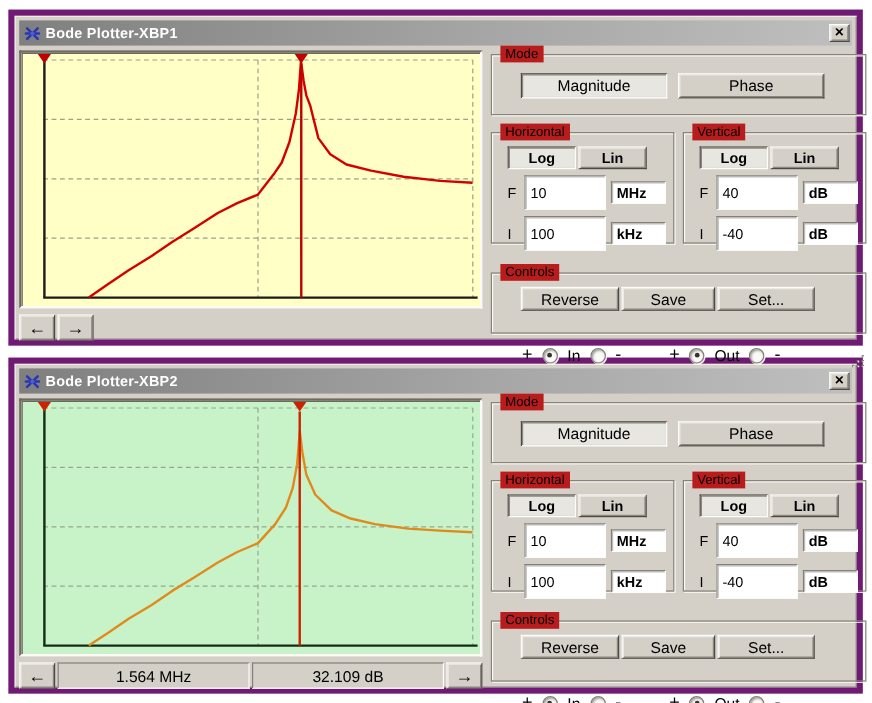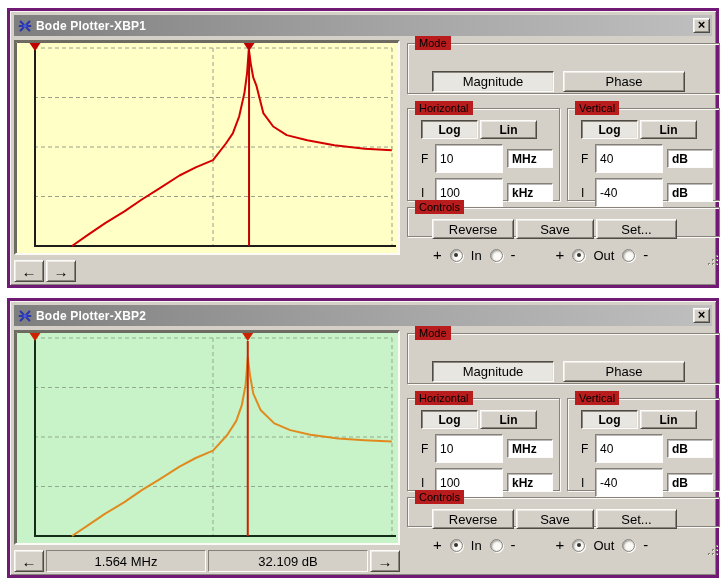--- a/index.html
+++ b/index.html
@@ -1,20 +1,20 @@
 <!DOCTYPE html>
 <html><head>
 <meta charset="utf-8">
 <style>
   * { box-sizing: border-box; margin: 0; padding: 0; }
   html,body { width:727px; height:586px; background:#ffffff; overflow:hidden;
     font-family:"Liberation Sans", sans-serif; }
   body { padding:8px 7px; }
 
-  .win { width:712px; height:280px; background:#d4d0c8; border:3px solid #701a75;
+  .win { width:712px; height:280px; background:#d4d0c8; border:5px solid #701a75;
     box-shadow: inset 1px 1px 0 #f6f5f1, inset -1px -1px 0 #8a867c;
     padding:4px 4px 3px 4px; margin-bottom:10px; }
 
   .titlebar { height:21px; display:flex; align-items:center; gap:4px;
     background:linear-gradient(90deg,#7f7f7f,#a5a5a5 55%,#bfbfbf);
     padding:0 2px 0 3px; }
   .ticon { width:15px; height:15px; display:flex; align-items:center; justify-content:center; }
   .ttext { flex:1; color:#ffffff; font-size:12px; font-weight:bold; letter-spacing:.2px;
     white-space:nowrap; overflow:hidden; }
   .btn { display:flex; align-items:center; justify-content:center; background:#d4d0c8;
@@ -39,38 +39,38 @@
     border-color:#848078 #fdfcfa #fdfcfa #848078; }
 
   .right { flex:1; padding:0 3px 0 1px; }
   .group { position:relative; border:1px solid #87837a;
     box-shadow: 1px 1px 0 #fbfaf6, inset 1px 1px 0 #fbfaf6; }
   .glabel { position:absolute; top:-8px; left:7px; background:#b91c1c; padding:0 4px;
     font-size:11px; line-height:14px; color:#000; }
 
   .gmode { height:51px; margin-top:3px; }
   .modebtns { display:flex; gap:9px; padding:15px 0 0 24px; }
-  .wbig { width:122px; height:21px; font-size:13px;margin-top:12px; }
+  .wbig { width:122px; height:21px; font-size:13px; }
 
   .hv { display:flex; gap:7px; margin-top:14px; }
   .ghv { flex:1; height:93px; padding:11px 6px 0 13px; }
   .scalerow { display:flex; gap:2px; }
   .wsm { width:57px; height:19px; font-size:12px;font-weight:bold; }
   .frow { display:flex; align-items:center; gap:4px; margin-top:5px; }
   .flabel { width:10px; font-size:12px; }
   .field { width:68px; height:29px; background:#fff; border:1px solid;
     border-color:#848078 #fdfcfa #fdfcfa #848078;
     box-shadow: inset 1px 1px 0 rgba(60,58,52,.35);
     font-family:"Liberation Sans",sans-serif; font-size:12px; padding:10px 4px; }
   .unit { width:46px; height:19px; background:#fff; border:1px solid;
     border-color:#848078 #fdfcfa #fdfcfa #848078;
     box-shadow: inset 1px 1px 0 rgba(60,58,52,.35);
     display:flex; align-items:center; padding-left:4px; font-size:12px;font-weight:bold; }
 
-  .gctrl { height:30px; margin-top:6px; }
+  .gctrl { height:51px; margin-top:24px; }
   .ctrlbtns { display:flex; gap:2px; padding:11px 0 0 24px; }
   .ctrlbtns .btn { height:20px; font-size:13px; }
   .w-rev { width:82px; } .w-save { width:78px; } .w-set { width:81px; }
 
   .terms { display:flex; align-items:center; gap:8px; height:24px; margin-top:6px;
     padding-left:26px; font-size:14px; }
   .sign { font-size:15px; line-height:1; transform:translateY(-1px); }
   .tlabel { font-size:13px; }
   .radio { width:13px; height:13px; border-radius:50%; background:#fbfaf6;
     border:1px solid #84807a;

